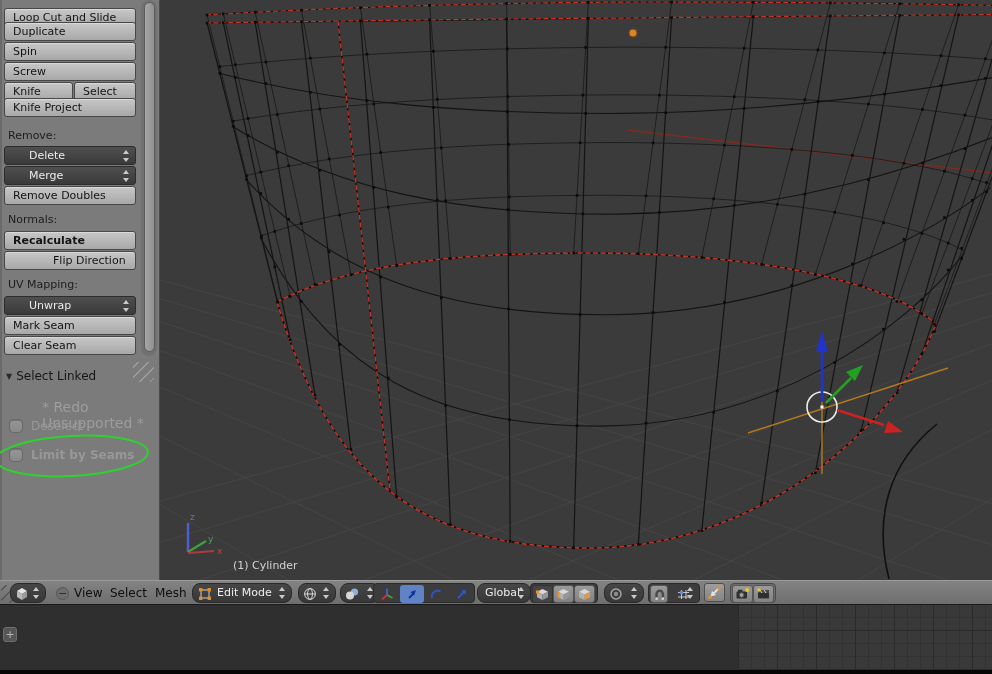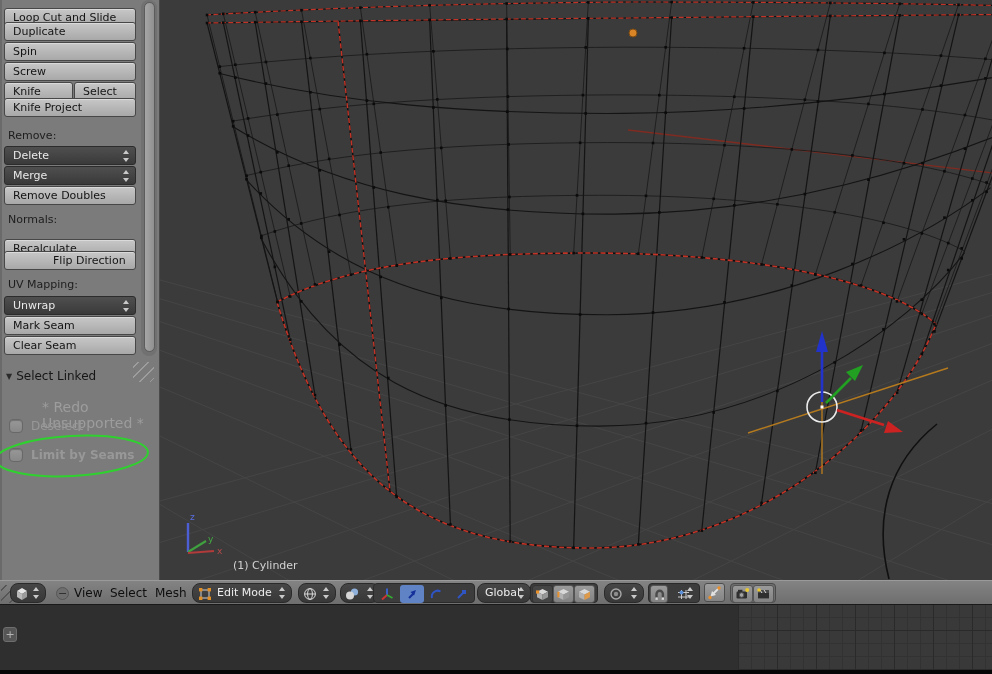--- a/index.html
+++ b/index.html
@@ -9,21 +9,21 @@
   .abs{position:absolute;}
   
   #toolshelf{left:0;top:0;width:160px;height:580px;background:#7b7b7b;
              border-right:1px solid #4a4a4a;box-sizing:border-box;}
   #toolshelf:before{content:"";position:absolute;left:0;top:0;bottom:0;width:2px;background:#6a6a6a;}
   .tbtn{left:4px;width:132px;height:19px;line-height:18px;font-size:11px;color:#141414;
         background:linear-gradient(#c7c7c7,#a8a8a8);border:1px solid #474747;border-radius:3px;
         box-sizing:border-box;padding-left:8px;box-shadow:inset 0 1px 0 rgba(255,255,255,.35);}
   .dbtn{left:4px;width:132px;height:19px;line-height:18px;font-size:11px;color:#e9e9e9;
         background:linear-gradient(#4f4f4f,#3a3a3a);border:1px solid #2c2c2c;border-radius:3px;
-        box-sizing:border-box;padding-left:8px;}
+        box-sizing:border-box;padding-left:24px;}
   .shelf-label{left:8px;font-size:11px;color:#1d1d1d;height:14px;line-height:14px;}
   .spin{position:absolute;right:4px;top:2px;width:9px;height:14px;}
   .spin:before,.spin:after{content:"";position:absolute;left:1px;border-left:3.5px solid transparent;border-right:3.5px solid transparent;}
   .spin:before{top:1px;border-bottom:4px solid #c9c9c9;}
   .spin:after{bottom:1px;border-top:4px solid #c9c9c9;}
   .panel-hdr{left:6px;font-size:12px;color:#161616;height:15px;line-height:15px;text-align:center;}
   .tri{display:inline-block;font-size:8px;color:#2b2b2b;margin-right:4px;vertical-align:1px;}
   .ghost{color:#9d9d9d;font-size:14px;margin-left:20px;}
   .chk{width:14px;height:14px;border-radius:4px;background:linear-gradient(#989898,#888);
        border:1px solid #686868;box-sizing:border-box;box-shadow:inset 0 1px 1px rgba(0,0,0,.25);}
@@ -383,21 +383,21 @@
     <div class="abs shelf-label" style="top:129px;">Remove:</div>
     <div class="abs dbtn" style="top:146px;">
       <span>Delete</span><span class="spin"></span>
     </div>
     <div class="abs dbtn" style="top:166px;">
       <span>Merge</span><span class="spin"></span>
     </div>
     <div class="abs tbtn" style="top:186px;">Remove Doubles</div>
 
     <div class="abs shelf-label" style="top:213px;">Normals:</div>
-    <div class="abs tbtn" style="top:239px;">Recalculate</div>
+    <div class="abs tbtn" style="top:231px;font-weight:bold;">Recalculate</div>
     <div class="abs tbtn" style="top:251px;padding-left:48px;">Flip Direction</div>
 
     <div class="abs shelf-label" style="top:278px;">UV Mapping:</div>
     <div class="abs dbtn" style="top:296px;">
       <span>Unwrap</span><span class="spin"></span>
     </div>
     <div class="abs tbtn" style="top:316px;">Mark Seam</div>
     <div class="abs tbtn" style="top:336px;">Clear Seam</div>
 
     <div class="abs" id="shelf-scroll-track"></div>

